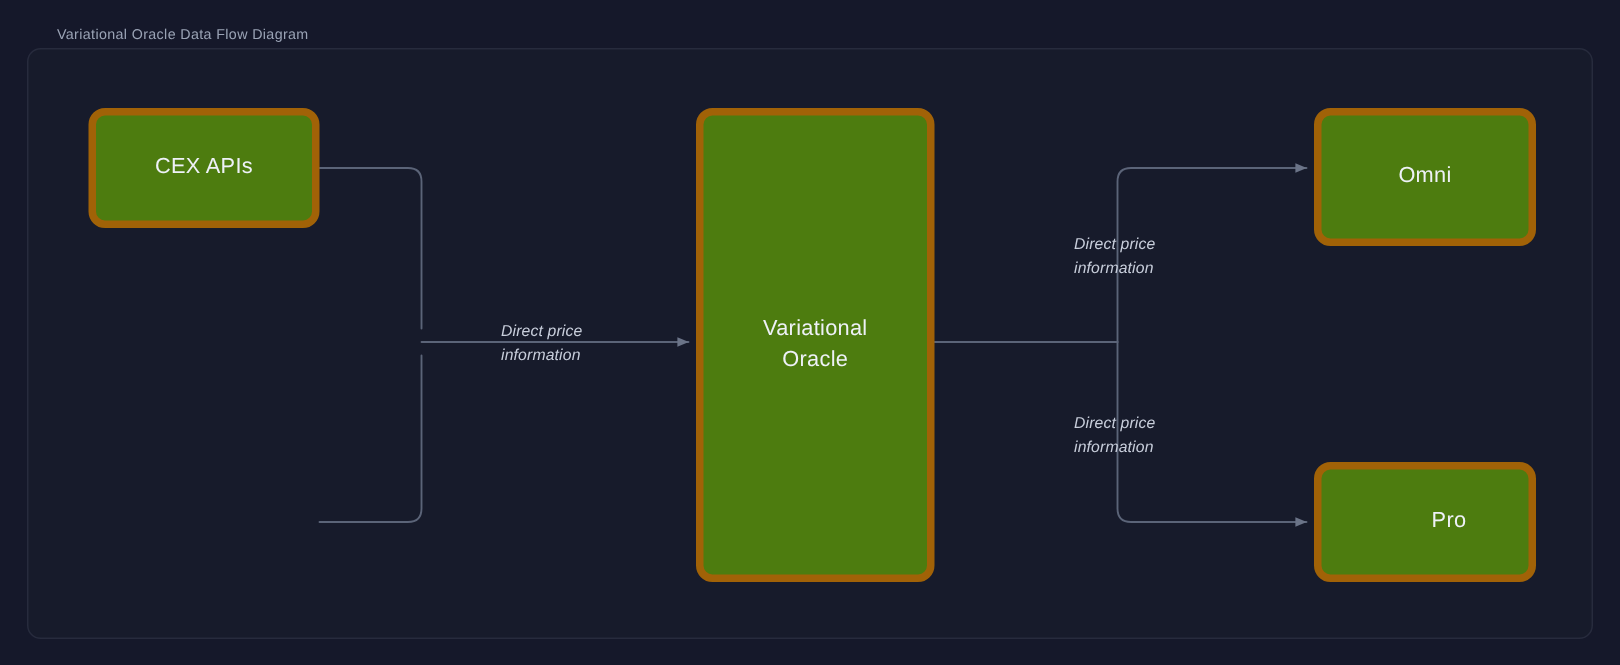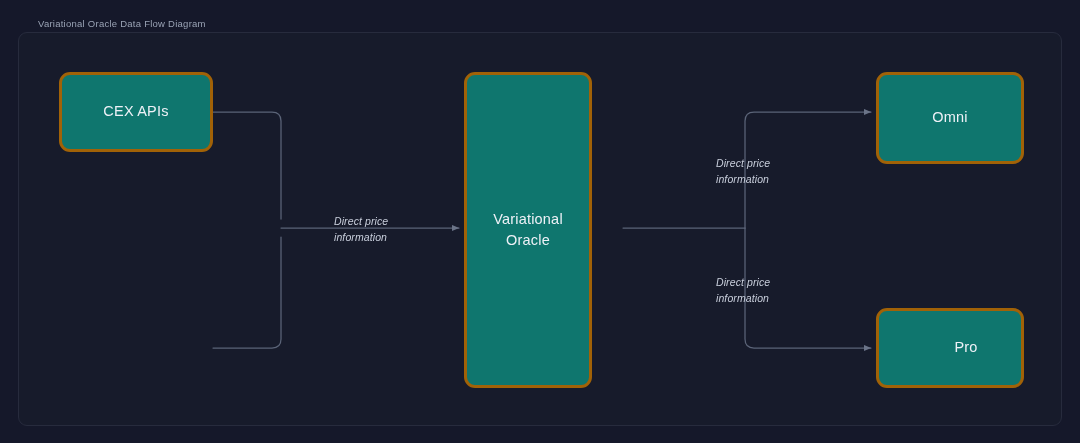--- a/index.html
+++ b/index.html
@@ -53,37 +53,37 @@
     top: 0;
     width: 1080px;
     height: 443px;
     pointer-events: none;
   }
 
   
   .node {
     position: absolute;
     box-sizing: border-box;
-    background: #0f766e;
-    border: 3px solid #a16207;
+    background: #4d7c0f;
+    border: 5px solid #a16207;
     border-radius: 11px;
     display: flex;
     align-items: center;
     justify-content: center;
     text-align: center;
     color: #eef1f7;
     font-size: 14.5px;
     line-height: 1.45;
     letter-spacing: 0.2px;
   }
   .node-label { white-space: pre-line; }
 
   #node-cex  { left: 59px;  top: 72px;  width: 154px; height: 80px; }
   #node-feed { left: 59px;  top: 308px; width: 154px; height: 80px; }
-  #node-core { left: 464px; top: 72px;  width: 128px; height: 316px; }
+  #node-core { left: 464px; top: 72px;  width: 159px; height: 316px; }
   #node-omni { left: 876px; top: 72px;  width: 148px; height: 92px; }
   #node-pro  { left: 876px; top: 308px; width: 148px; height: 80px; padding-left: 32px; }
 
   
   .edge-label {
     position: absolute;
     font-size: 10.5px;
     line-height: 1.5;
     color: #c8cedb;
     white-space: pre-line;

